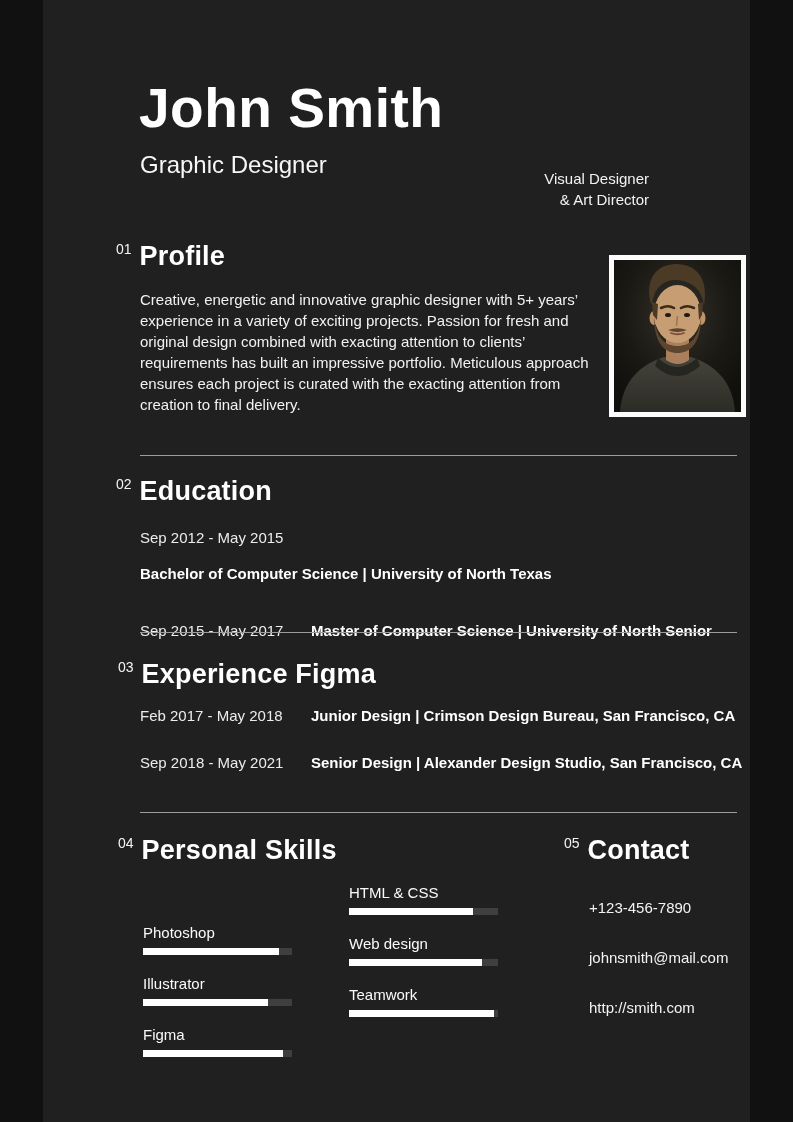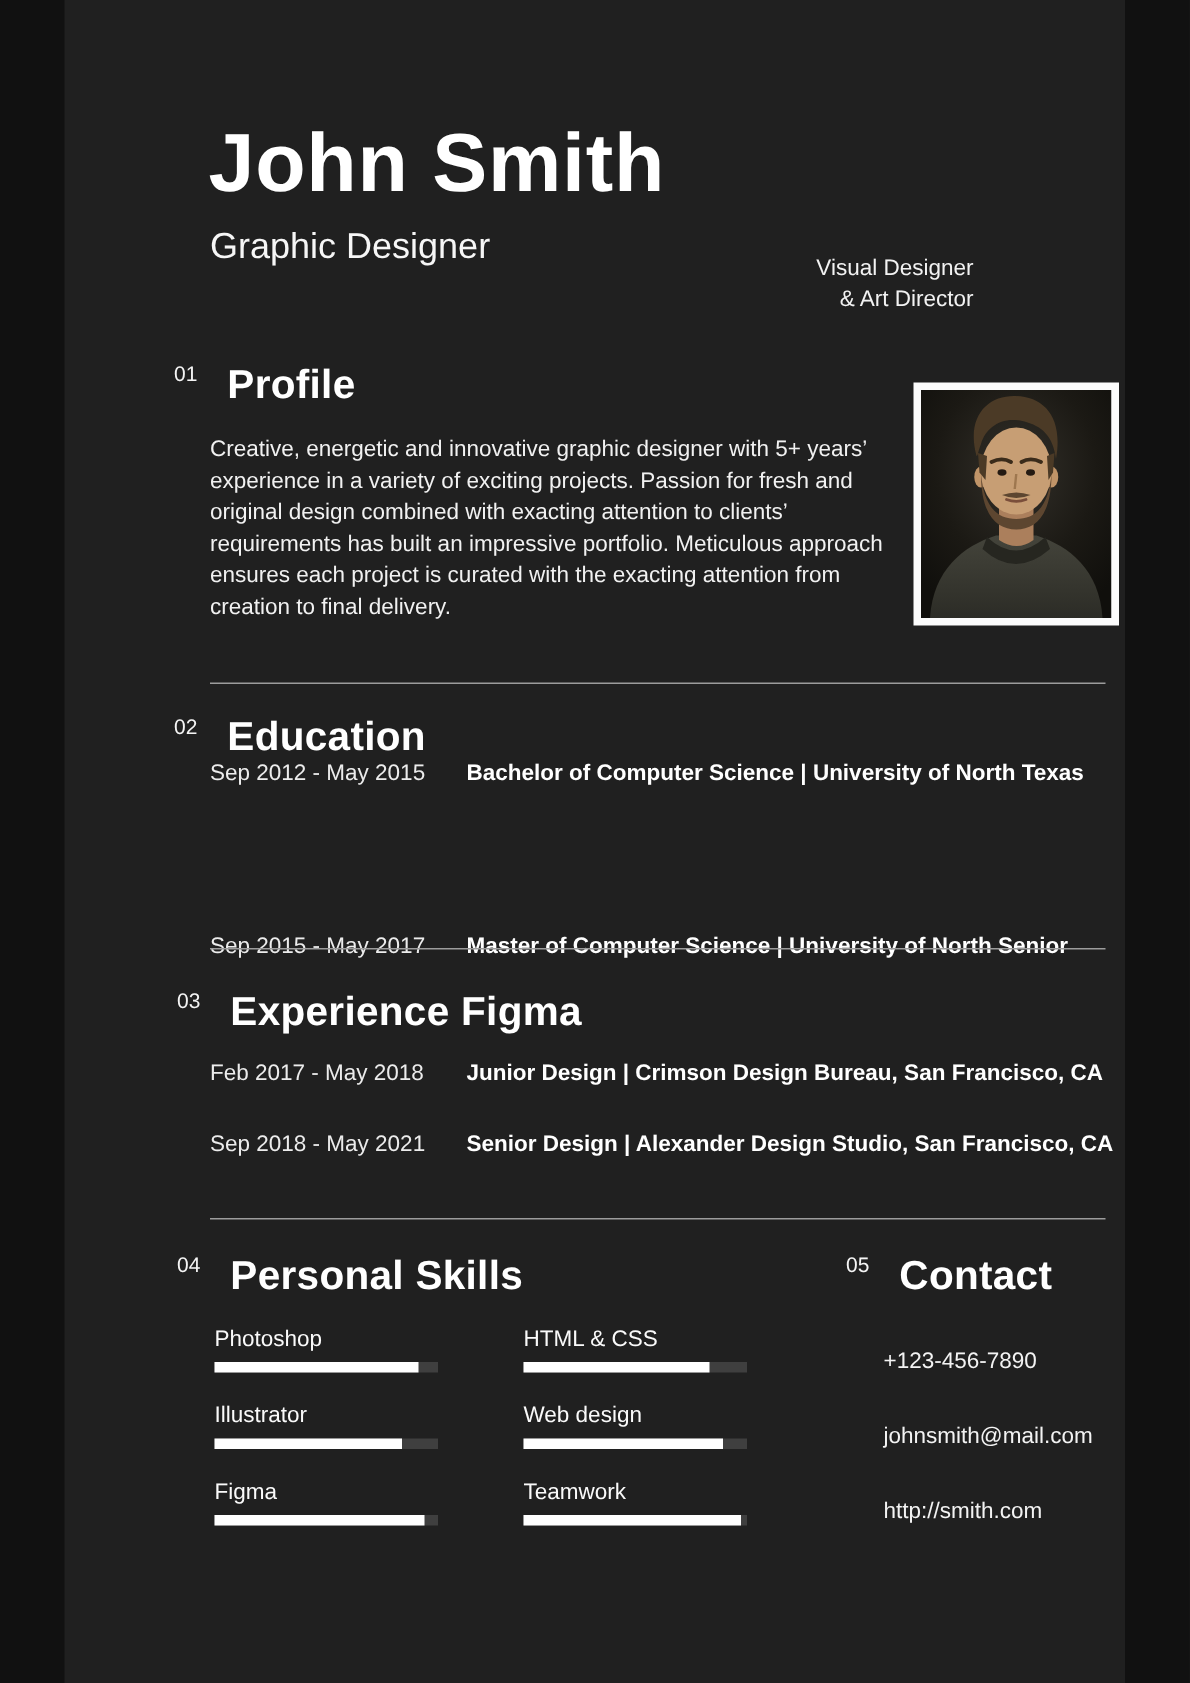--- a/index.html
+++ b/index.html
@@ -7,44 +7,44 @@
   .page {
     position:relative; width:707px; height:1122px; margin:0 auto;
     background:#202020; color:#ffffff; overflow:hidden;
     font-family:"Liberation Sans", sans-serif;
   }
   
   .name { position:absolute; left:96px; top:76px; font-size:55px; font-weight:700; letter-spacing:.5px; }
   .job-title { position:absolute; left:97px; top:151px; font-size:24px; font-weight:400; color:#f6f6f6; }
   .tagline { position:absolute; right:101px; top:168px; text-align:right; font-size:15px; line-height:21px; color:#f2f2f2; }
   
-  .sec-head { position:absolute; display:flex; align-items:flex-start; gap:20px; }
+  .sec-head { position:absolute; display:flex; align-items:flex-start; gap:8px; }
   .sec-num { font-size:14px; font-weight:400; margin-top:1px; color:#f4f4f4; }
   .sec-head h2 { font-size:27px; font-weight:700; line-height:1.2; letter-spacing:.2px; }
   #profile-head   { left:73px;  top:240px; }
   #education-head { left:73px;  top:475px; }
   #experience-head{ left:75px;  top:658px; }
   #skills-head    { left:75px;  top:834px; }
   #contact-head   { left:521px; top:834px; }
   
   .profile-text { position:absolute; left:97px; top:289px; width:452px; font-size:15px; line-height:21px; color:#f1f1f1; }
   .photo-frame { position:absolute; left:566px; top:255px; width:137px; height:162px; background:#fcfcfc; padding:5px; }
   .photo-frame svg { display:block; width:127px; height:152px; }
   
   .divider { position:absolute; left:97px; width:597px; height:1px; background:#9c9c9c; }
   #div-1 { top:455px; } #div-2 { top:632px; } #div-3 { top:812px; }
   
   .t-row { position:absolute; left:97px; display:flex; gap:19px; font-size:15px; white-space:nowrap; }
   .t-date { width:152px; flex-shrink:0; color:#ececec; font-weight:400; }
   .t-desc { font-weight:700; color:#ffffff; }
-  #edu-row-0 { top:507px; } #edu-row-1 { top:578px;margin-top:44px; }
+  #edu-row-0 { top:529px;flex-direction:column; } #edu-row-1 { top:578px;margin-top:44px; }
   #exp-row-0 { top:707px; } #exp-row-1 { top:754px; }
   
   .skill-col { position:absolute; top:884px; width:149px; }
-  #skill-col-0 { left:100px; } #skill-col-1 { left:306px; }
+  #skill-col-0 { left:100px;margin-top:40px; } #skill-col-1 { left:306px; }
   .skill-item { margin-bottom:20px; }
   .skill-label { font-size:15px; line-height:17px; color:#fafafa; margin-bottom:7px; }
   .skill-track { width:149px; height:7px; background:#3f3f3f; }
   .skill-fill { height:7px; background:#ffffff; }
   
   .contact-list { position:absolute; left:546px; top:899px; font-size:15px; color:#f3f3f3; }
   .contact-item { height:17px; margin-bottom:33px; white-space:nowrap; }
 </style>
 </head>
 <body>

